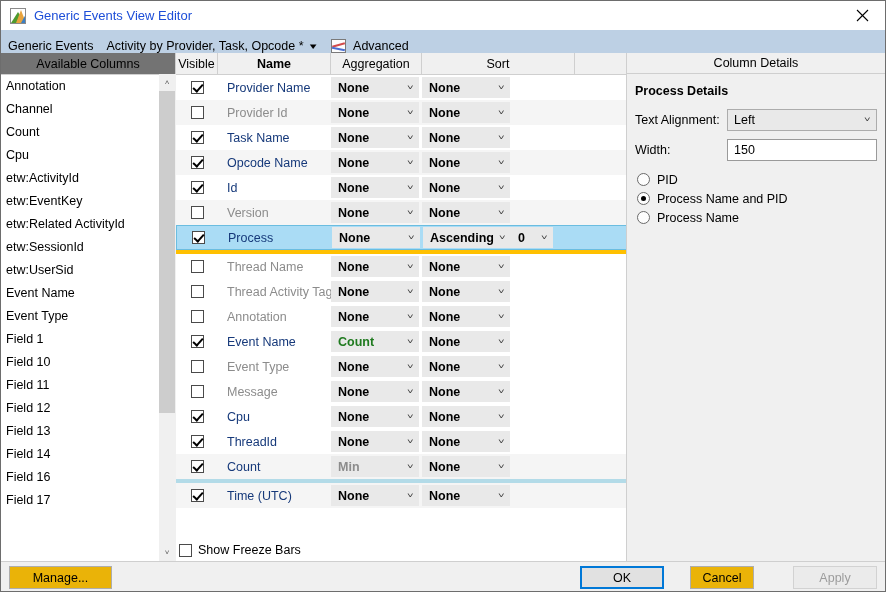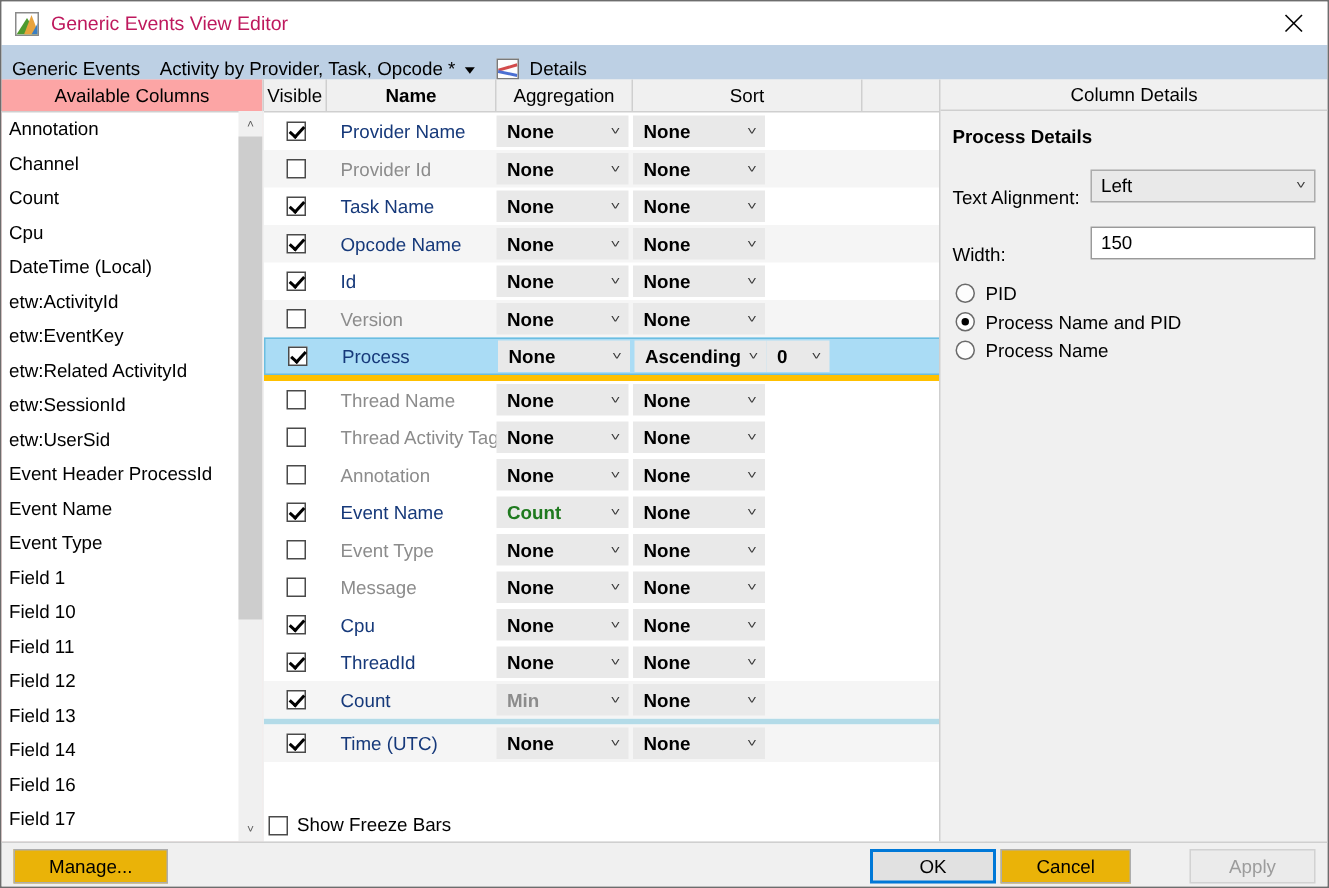--- a/index.html
+++ b/index.html
@@ -50,21 +50,21 @@
     border-bottom: 13px solid #e8a33d;
   }
   #title-icon .tri-blue {
     position: absolute; right: -1px; bottom: 0px;
     width: 0; height: 0;
     border-left: 5px solid transparent;
     border-bottom: 9px solid #3a7fc4;
   }
   #title-text {
     font-size: 13px;
-    color: #be185d;
+    color: #1d4ed8;
     white-space: nowrap;
   }
   #close-btn {
     position: absolute; right: 0; top: 0;
     width: 46px; height: 29px;
     display: flex; align-items: center; justify-content: center;
     cursor: default;
   }
   #close-btn svg { display: block; }
 
@@ -107,21 +107,21 @@
     position: absolute; left: 0; width: 100%; height: 1.5px;
   }
   .tb-adv-icon .l1 { top: 4px; background: #d24b4b; transform: rotate(-16deg); }
   .tb-adv-icon .l2 { top: 8px; background: #4b6fd2; transform: rotate(12deg); }
   .tb-adv-label { font-size: 12.5px; }
 
   
   #left-pane {
     position: absolute; left: 0; top: 52px;
     width: 174px; height: 508px;
-    background: #fca5a5;
+    background: #737373;
   }
   #avail-header {
     height: 21px;
     display: flex; align-items: center; justify-content: center;
     font-size: 12.5px;
     color: #000;
   }
   #avail-list {
     position: absolute; left: 0; top: 21px;
     width: 174px; height: 487px;
@@ -309,21 +309,20 @@
   }
   .cd-field {
     display: flex; align-items: center;
     margin-bottom: 8px;
   }
   .cd-label {
     width: 92px;
     font-size: 12.5px;
     color: #000;
     white-space: nowrap;
-    margin-top: 16px;
   }
   .cd-select {
     width: 150px; height: 22px;
     background: #e9e9e9;
     border: 1px solid #acacac;
     display: flex; align-items: center;
     position: relative;
     font-size: 12.5px; color: #000;
     cursor: default;
   }
@@ -384,21 +383,21 @@
     font-size: 12.5px;
     color: #000;
     cursor: default;
   }
   #btn-manage { left: 8px; top: 4px; width: 103px; }
   #btn-ok {
     right: 221px; top: 4px; width: 84px;
     border: 2px solid #0078d7;
     background: #e1e1e1;
   }
-  #btn-cancel { right: 131px; top: 4px; width: 87px; margin-left: 30px; }
+  #btn-cancel { right: 131px; top: 4px; width: 64px; margin-left: 30px; }
   #btn-apply  {
     right: 8px; top: 4px; width: 84px;
     background: #ebebeb;
     border: 1px solid #d2d2d2;
     color: #9c9c9c;
   }
 </style>
 </head>
 <body>
 
@@ -423,38 +422,36 @@
     <div class="tb-label">Generic Events</div>
     <div class="tb-combo">
       <span>Activity by Provider, Task, Opcode *</span>
       <span class="caret">▾</span>
     </div>
     <div class="tb-adv">
       <span class="tb-adv-icon">
         <span class="l1"></span>
           <span class="l2"></span>
       </span>
-      <span class="tb-adv-label">Details</span>
+      <span class="tb-adv-label">Advanced</span>
     </div>
   </div>
 
   <div id="left-pane">
     <div id="avail-header">Available Columns</div>
     <div id="avail-list">
         <div class="avail-item">Annotation</div>
         <div class="avail-item">Channel</div>
         <div class="avail-item">Count</div>
         <div class="avail-item">Cpu</div>
-        <div class="avail-item">DateTime (Local)</div>
         <div class="avail-item">etw:ActivityId</div>
         <div class="avail-item">etw:EventKey</div>
         <div class="avail-item">etw:Related ActivityId</div>
         <div class="avail-item">etw:SessionId</div>
         <div class="avail-item">etw:UserSid</div>
-        <div class="avail-item">Event Header ProcessId</div>
         <div class="avail-item">Event Name</div>
         <div class="avail-item">Event Type</div>
         <div class="avail-item">Field 1</div>
         <div class="avail-item">Field 10</div>
         <div class="avail-item">Field 11</div>
         <div class="avail-item">Field 12</div>
         <div class="avail-item">Field 13</div>
         <div class="avail-item">Field 14</div>
         <div class="avail-item">Field 16</div>
         <div class="avail-item">Field 17</div>

